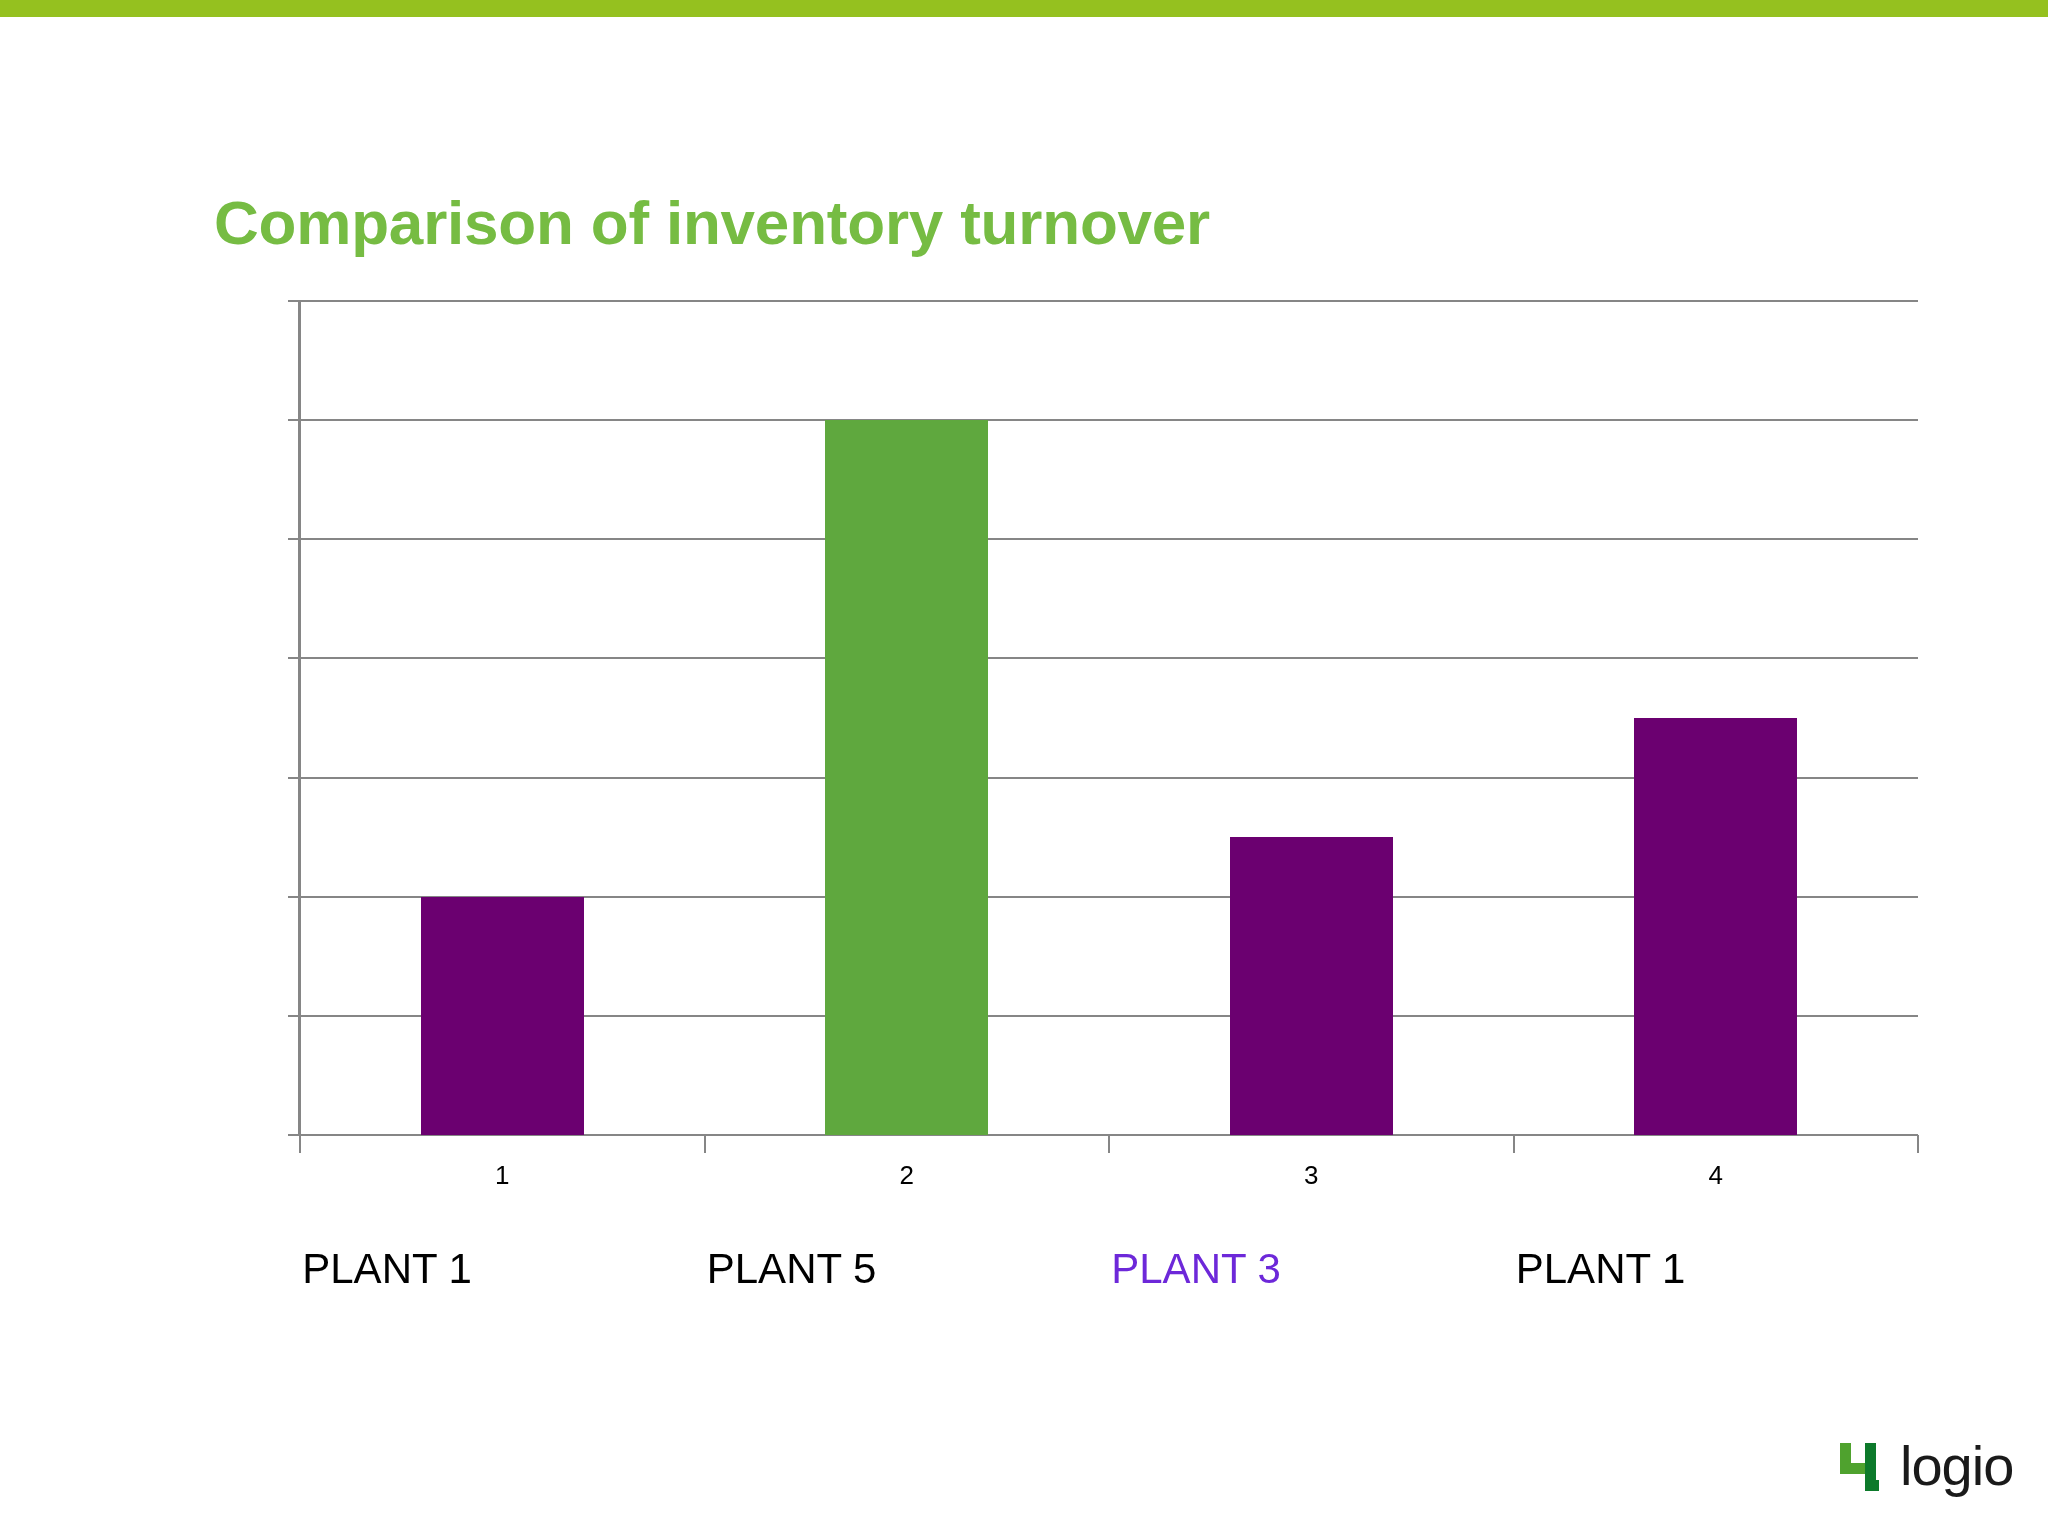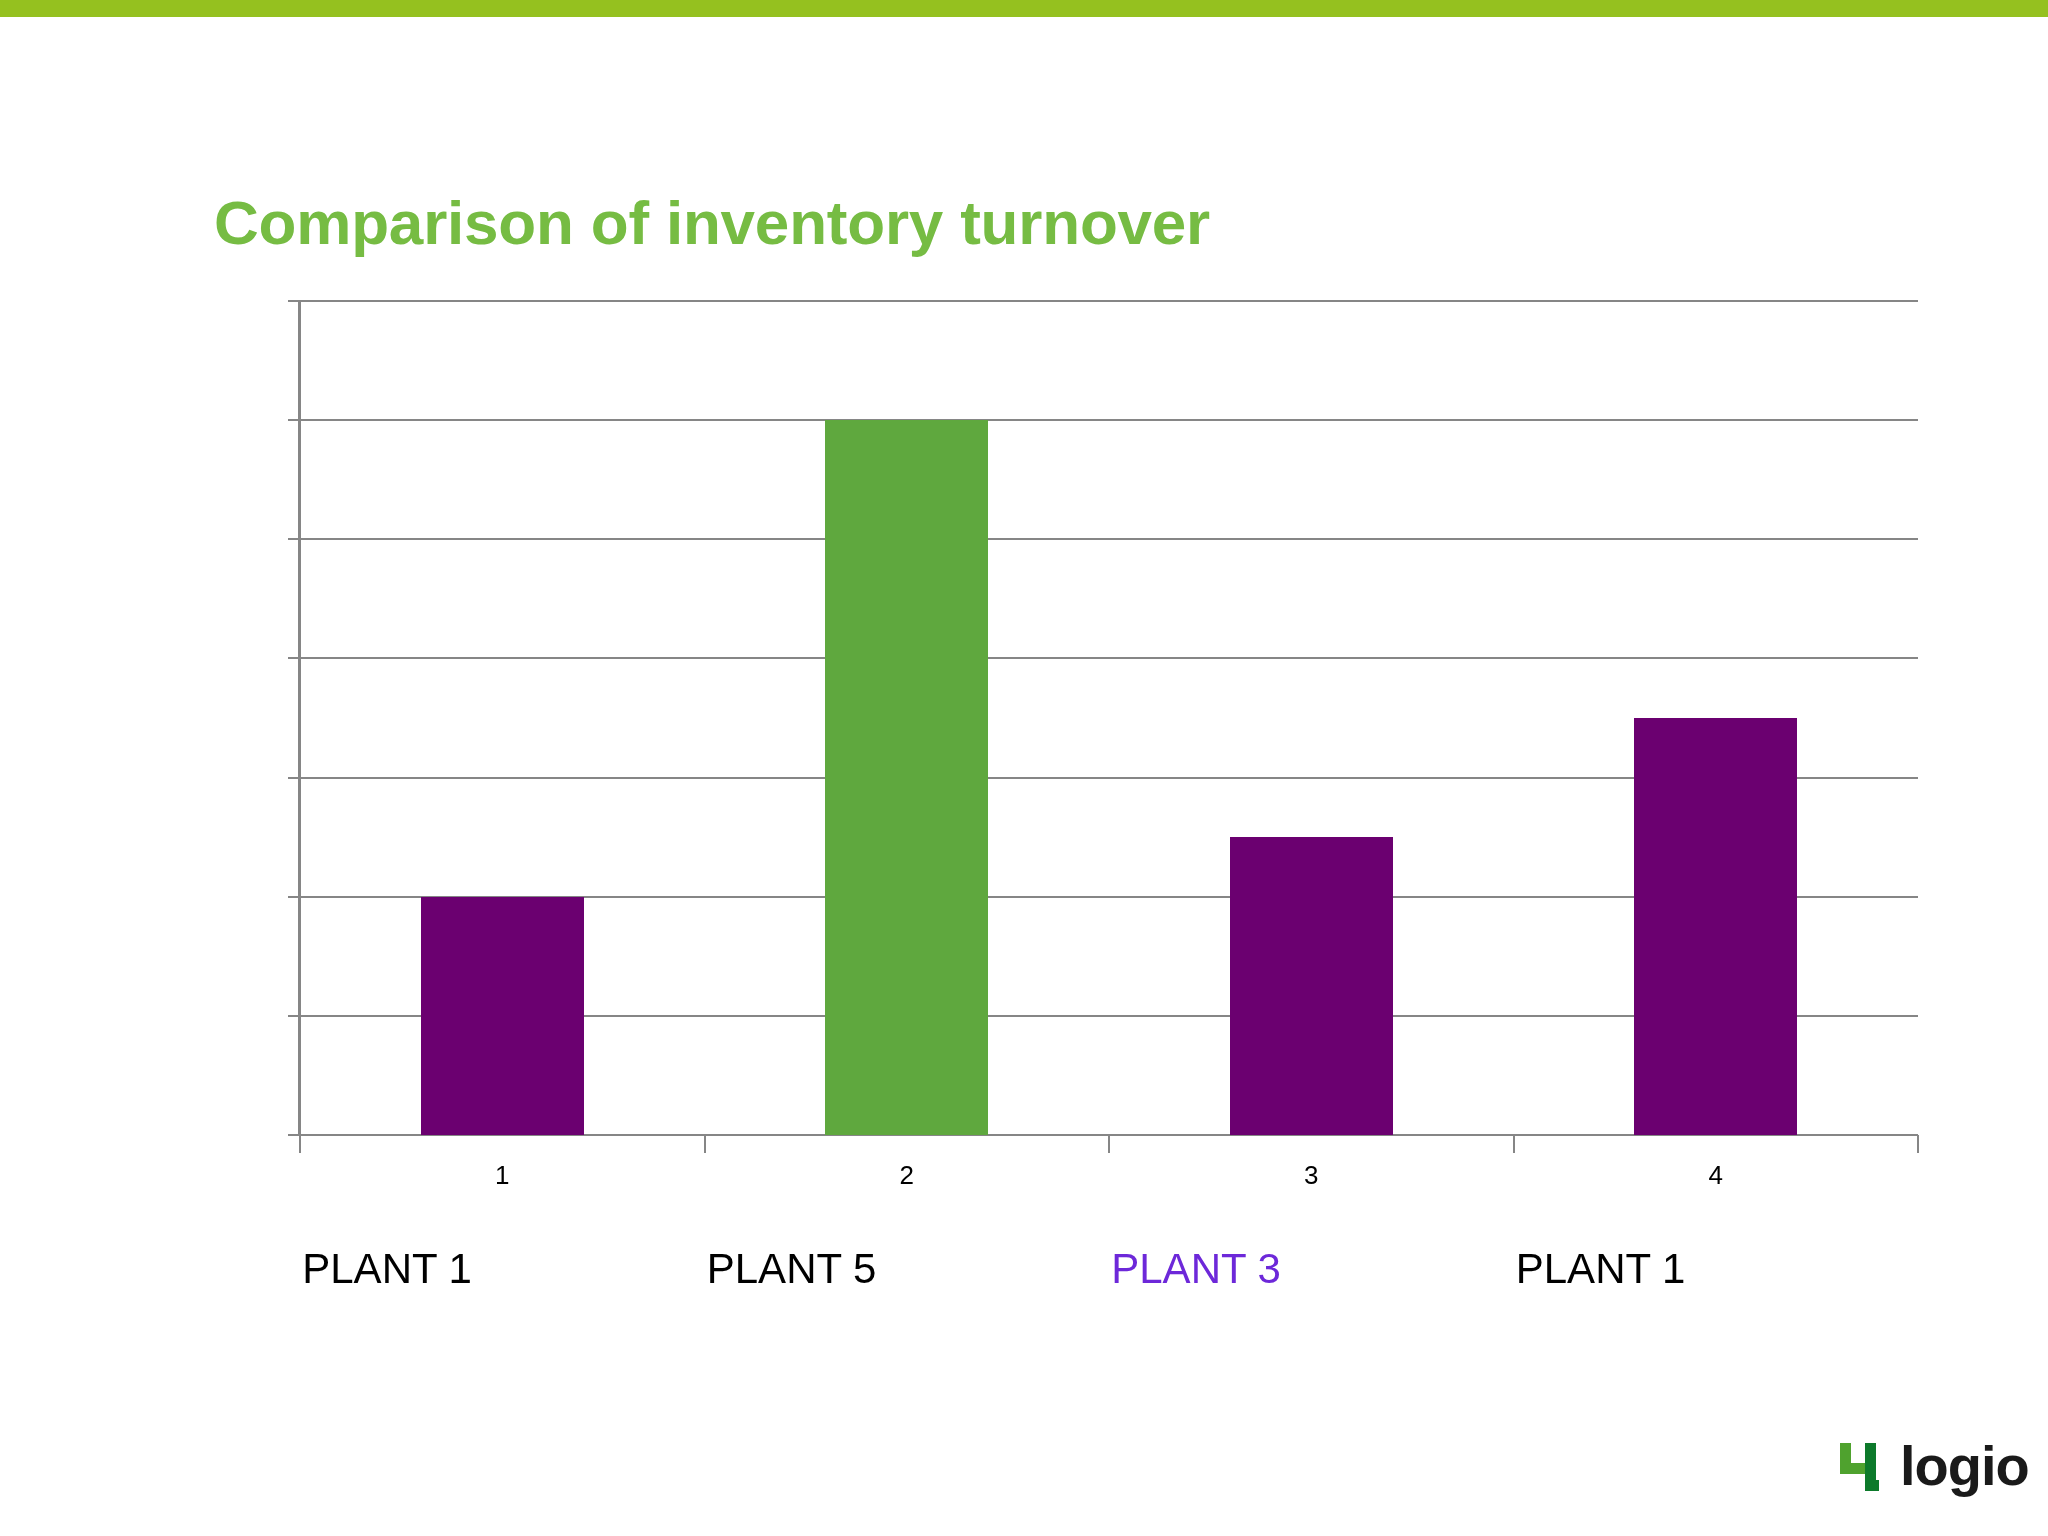--- a/index.html
+++ b/index.html
@@ -152,21 +152,21 @@
     left: 0;
     top: 4px;
     width: 52px;
     height: 52px;
   }
   #logo-word {
     position: absolute;
     left: 62px;
     top: -2px;
     font-size: 56px;
-    font-weight: bold;
+    font-weight: normal;
     letter-spacing: -1px;
     color: #1a1a1a;
     line-height: 62px;
   }
 </style>
 </head>
 <body>
 
 <div id="slide">
 

